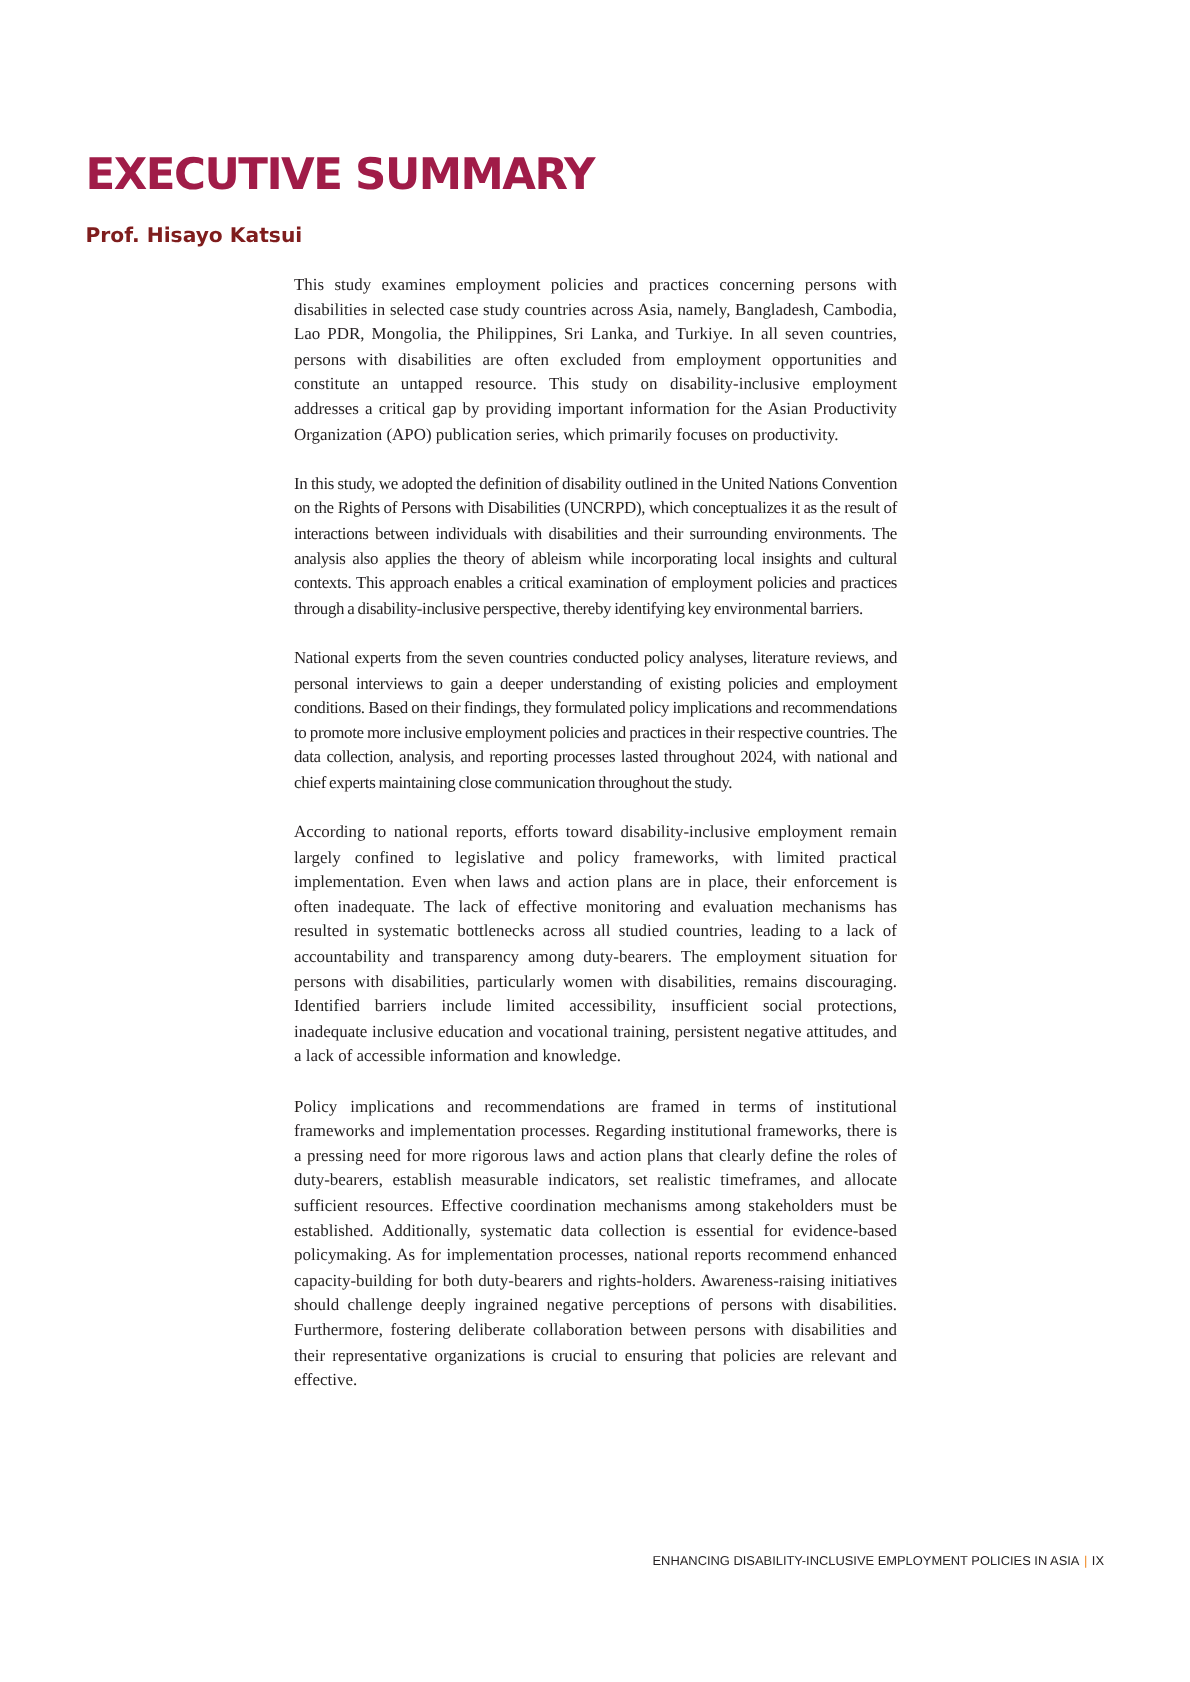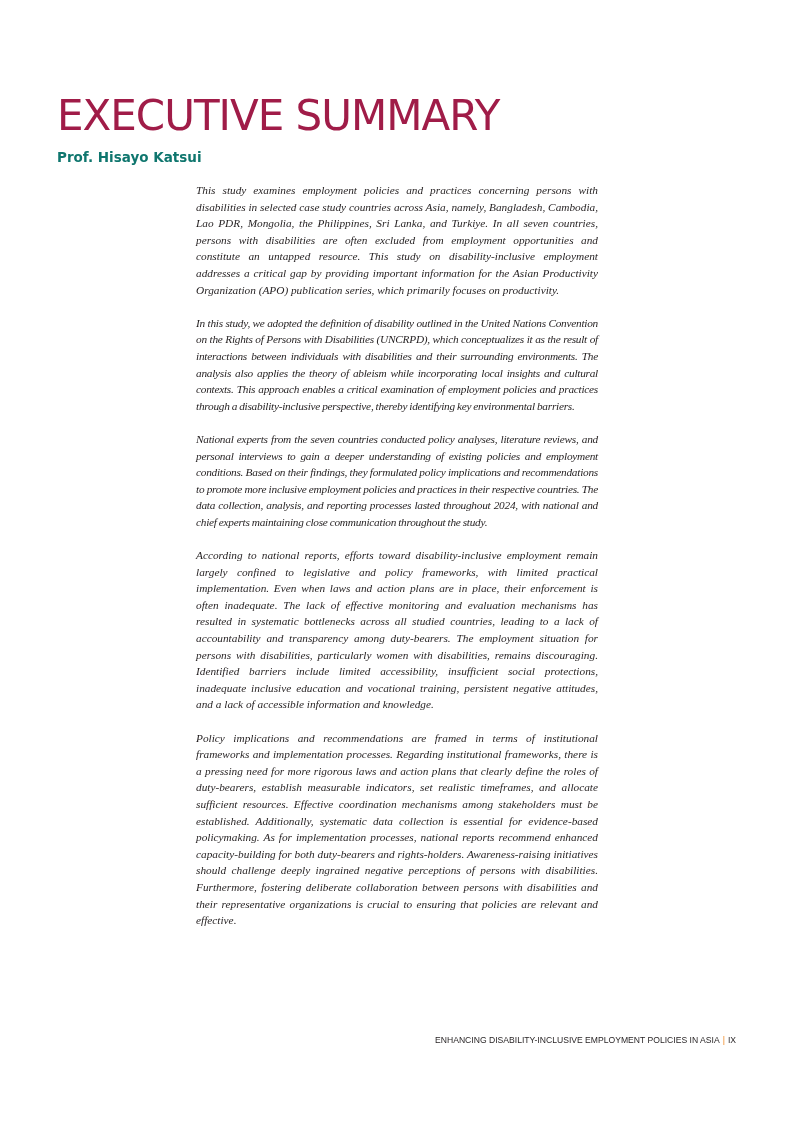--- a/index.html
+++ b/index.html
@@ -1,29 +1,29 @@
 <!DOCTYPE html>
 <html><head>
   <meta charset="utf-8">
   <style>
     html, body { margin: 0; padding: 0; background: #ffffff; }
     body { width: 793px; height: 1121px; position: relative; overflow: hidden; }
     .title {
       position: absolute; left: 57px; top: 96px;
-      font-family: "DejaVu Sans", sans-serif; font-weight: normal;
-      font-size: 42px; letter-spacing: -1px; color: #a01c48;
+      font-family: "DejaVu Sans", sans-serif; font-weight: bold;
+      font-size: 29px; letter-spacing: -1px; color: #a01c48;
       margin: 0; line-height: 40px; white-space: nowrap;
     }
     .author {
       position: absolute; left: 57px; top: 148px;
       font-family: "DejaVu Sans", sans-serif; font-weight: bold;
-      font-size: 13.5px; color: #0f766e; margin: 0; line-height: 18px;
+      font-size: 13.5px; color: #7f1d1d; margin: 0; line-height: 18px;
     }
     .body {
-      position: absolute; left: 196px; top: 182px; width: 402px; font-style: italic;
+      position: absolute; left: 196px; top: 182px; width: 402px;
     }
     .body p {
       font-family: "Liberation Serif", serif; font-size: 11.3px;
       line-height: 16.6px; color: #231f20; text-align: justify;
       margin: 0 0 16.6px 0;
     }
     .body p.tight { letter-spacing: -0.25px; word-spacing: -0.5px; }
     .footer {
       position: absolute; right: 57px; top: 1034px;
       font-family: Liberation Sans, sans-serif; font-size: 8.6px;

